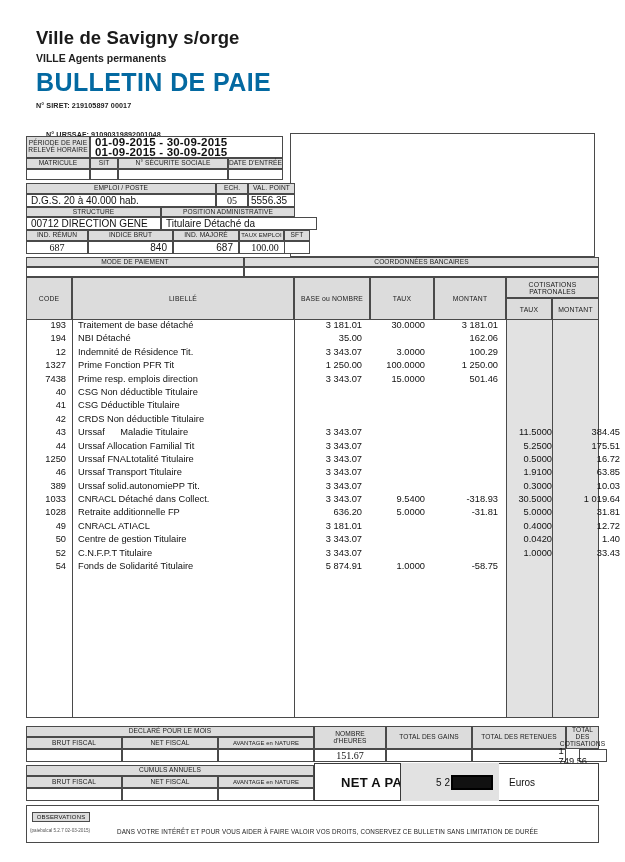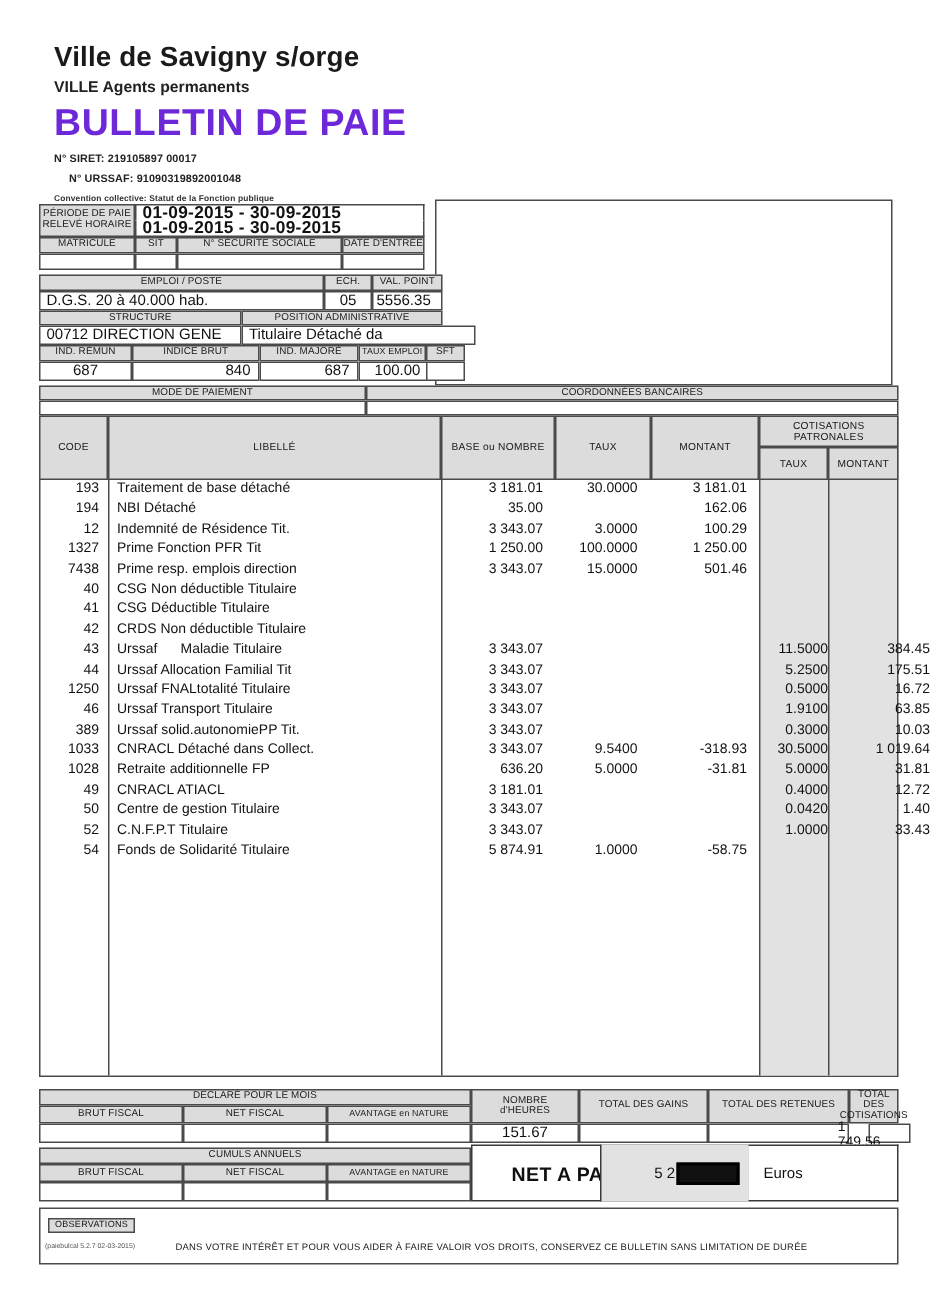--- a/index.html
+++ b/index.html
@@ -8,36 +8,36 @@
     font-family:"Liberation Sans", sans-serif;
     color:#111;
     -webkit-font-smoothing:antialiased;
   }
   .page{position:absolute;left:0;top:0;width:625px;height:862px;background:#fff;}
 
   
   .masthead{position:absolute;left:36px;top:28px;width:300px;}
   .org-name{font-size:18.5px;font-weight:bold;letter-spacing:.1px;line-height:1.1;color:#1a1a1a;}
   .org-sub{font-size:10.5px;font-weight:bold;margin-top:4px;color:#222;}
-  .doc-title{font-size:25px;font-weight:bold;letter-spacing:.4px;margin-top:5px;line-height:1.05;color:#6d28d9;}
+  .doc-title{font-size:25px;font-weight:bold;letter-spacing:.4px;margin-top:5px;line-height:1.05;color:#0369a1;}
   .legal-line{font-size:7.2px;font-weight:bold;margin-top:5px;color:#222;letter-spacing:.1px;}
-  .legal-line.l2{margin-top:4px;padding-left:10px;}
+  .legal-line.l2{margin-top:20px;padding-left:10px;}
   .conv{font-size:5.6px;font-weight:bold;margin-top:7px;color:#333;letter-spacing:.1px;}
   .cellbox{position:absolute;box-sizing:border-box;border:1px solid #4a4a4a;}
   .lbl{
     position:absolute;box-sizing:border-box;border:1px solid #4a4a4a;background:#dcdcdc;
     font-size:6.6px;display:flex;align-items:center;justify-content:center;
     text-align:center;line-height:1.05;color:#1a1a1a;letter-spacing:.1px;
   }
   .lbl.sm{font-size:5.9px;}
   .val{
     position:absolute;box-sizing:border-box;border:1px solid #4a4a4a;background:#fff;
     font-size:10px;display:flex;align-items:center;color:#111;
   }
-  .val.c{justify-content:center;}
+  .val.c{justify-content:center;font-family:Liberation Serif, serif;}
   .val.r{justify-content:flex-end;padding-right:5px;}
   .val.l{justify-content:flex-start;padding-left:4px;text-align:center;}
 
   
   .period-val{font-size:11.5px;font-weight:bold;letter-spacing:.2px;}
 
   
   .ledger-wrap{position:absolute;left:26px;top:277px;width:573px;height:441px;}
   .grid-line{position:absolute;background:#4a4a4a;}
   .shade{position:absolute;background:#e2e2e2;}

